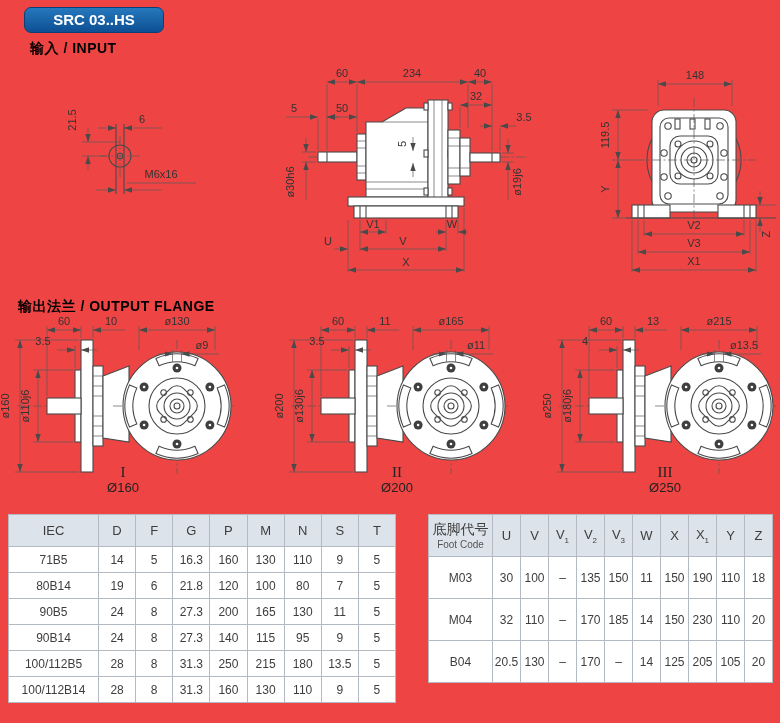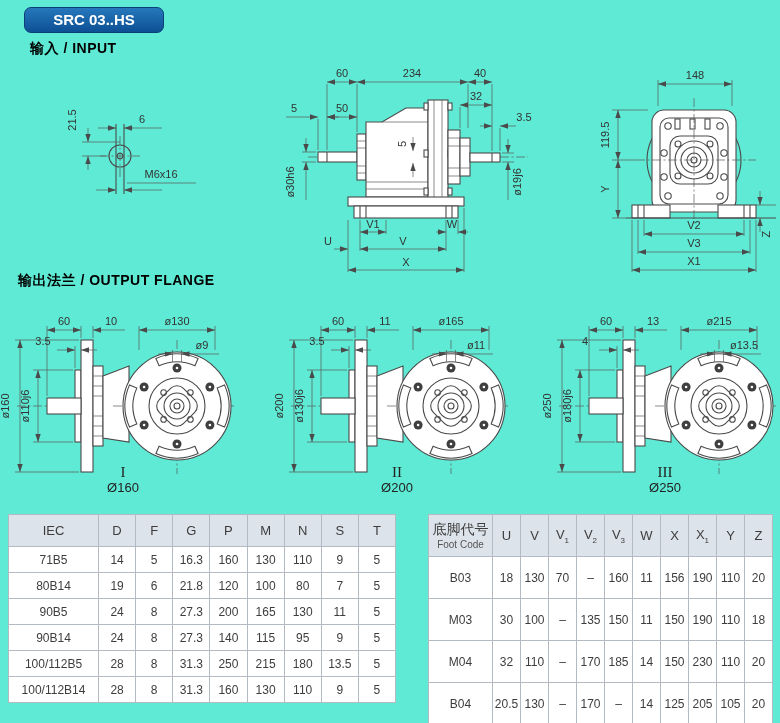--- a/index.html
+++ b/index.html
@@ -1,23 +1,23 @@
 <!DOCTYPE html>
 <html><head>
 <meta charset="utf-8">
 <style>
   html,body{margin:0;padding:0;background:#fff;}
-  .page{position:relative;width:780px;height:723px;background:#5eead4;overflow:hidden;
+  .page{position:relative;width:780px;height:723px;background:#ef4444;overflow:hidden;
         font-family:"Liberation Sans",sans-serif;color:#222;}
   .badge{position:absolute;left:24px;top:7px;width:138px;height:24px;line-height:24px;
          text-align:center;color:#fff;font-size:15px;font-weight:bold;
          background:linear-gradient(#2678bd,#0d4f93);border:1px solid #0a4077;border-radius:7px;}
   .sec-title{position:absolute;font-size:14px;font-weight:bold;color:#000;letter-spacing:.5px;}
   .t-input{left:30px;top:40px;}
-  .t-flange{left:18px;top:272px;}
+  .t-flange{left:18px;top:298px;}
   svg{position:absolute;overflow:visible;}
   .dl{stroke:#4a4a4a;stroke-width:1.1;fill:none;}
   .dlf{stroke:#4a4a4a;stroke-width:1.1;fill:#fff;}
   .dthin{stroke:#5a5a5a;stroke-width:0.7;fill:none;}
   .cl{stroke:#5a5a5a;stroke-width:0.7;fill:none;stroke-dasharray:9 2.5 2 2.5;}
   .hole{fill:#3f3f3f;stroke:none;}
   .dtext{font:11px "Liberation Sans",sans-serif;fill:#333;}
   .rn{font:15px "Liberation Serif",serif;fill:#222;}
   .sz{font:13px "Liberation Sans",sans-serif;fill:#222;}
   table{border-collapse:collapse;position:absolute;table-layout:fixed;background:#fff;}
@@ -481,33 +481,20 @@
         <th class="subscriptify">V<sub>3</sub></th>
         <th class="subscriptify">W</th>
         <th class="subscriptify">X</th>
         <th class="subscriptify">X<sub>1</sub></th>
         <th class="subscriptify">Y</th>
         <th class="subscriptify">Z</th>
       </tr>
     </thead>
     <tbody>
         <tr>
-          <td>B03</td>
-          <td>18</td>
-          <td>130</td>
-          <td>70</td>
-          <td>–</td>
-          <td>160</td>
-          <td>11</td>
-          <td>156</td>
-          <td>190</td>
-          <td>110</td>
-          <td>20</td>
-        </tr>
-        <tr>
           <td>M03</td>
           <td>30</td>
           <td>100</td>
           <td>–</td>
           <td>135</td>
           <td>150</td>
           <td>11</td>
           <td>150</td>
           <td>190</td>
           <td>110</td>

